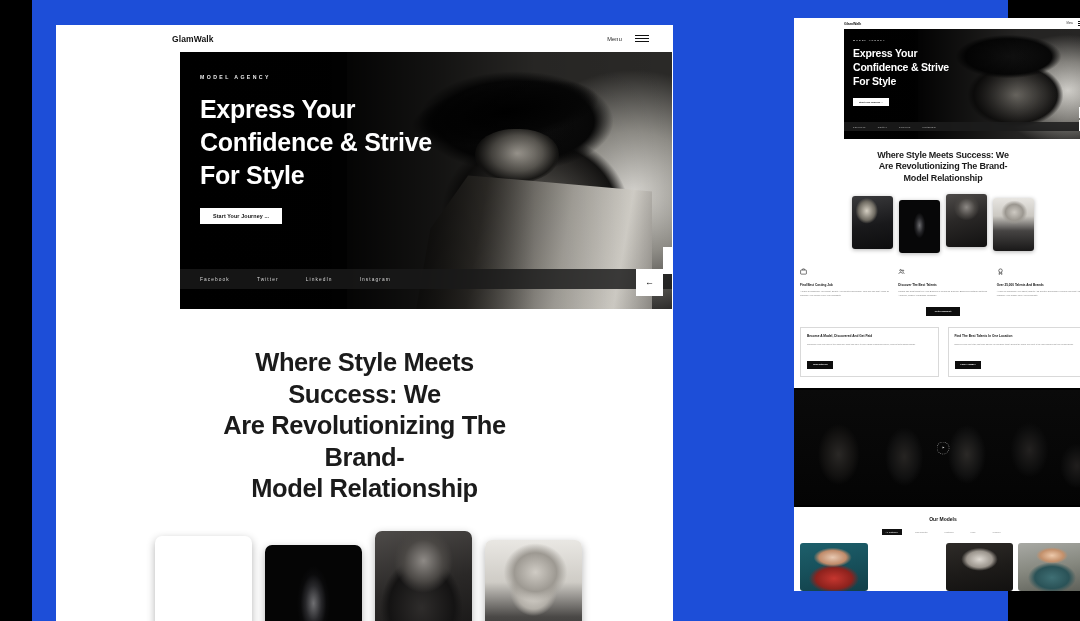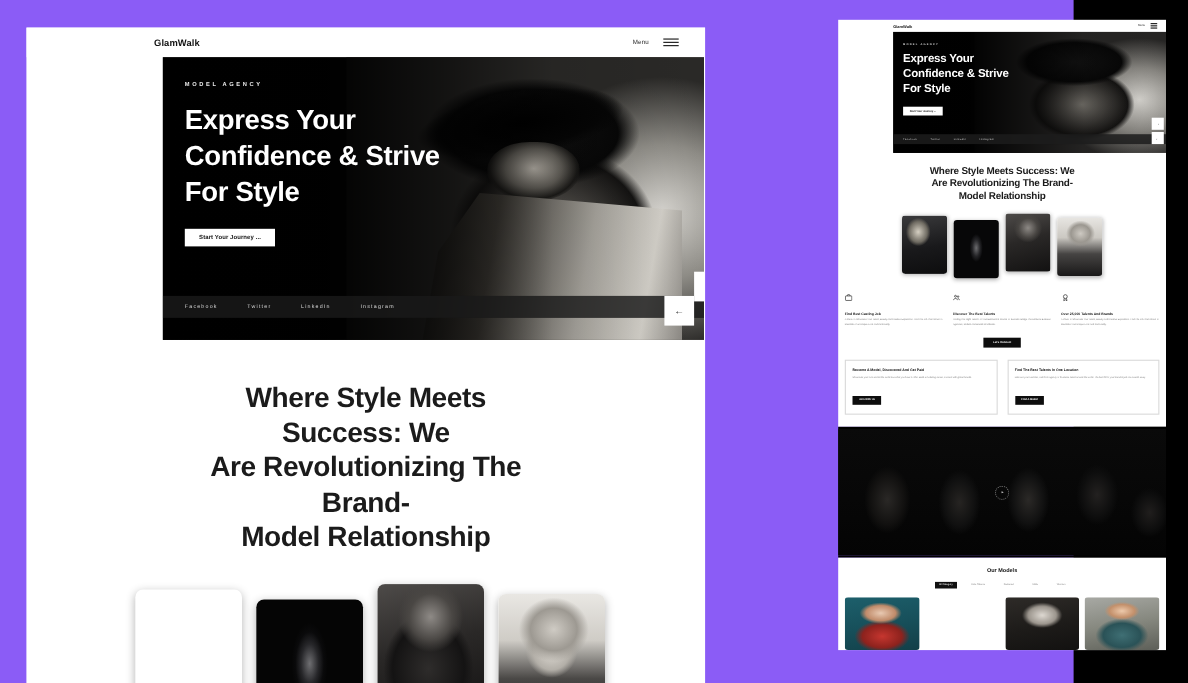--- a/index.html
+++ b/index.html
@@ -1,19 +1,19 @@
 <!DOCTYPE html>
 <html><head>
 <meta charset="utf-8">
 <style>
   * { margin:0; padding:0; box-sizing:border-box; }
   html,body { width:1080px; height:621px; overflow:hidden; }
   body { background:#000; font-family:"Liberation Sans", sans-serif; }
 
-  .canvas { position:relative; width:976px; height:621px; background:#8b5cf6; }
+  .canvas { position:relative; width:976px; height:621px; background:#1d4ed8;margin-left:32px; }
 
   
   .main-panel {
     position:absolute; left:24px; top:25px; width:617px; height:596px;
     background:#fff; overflow:hidden;
   }
   .site-header {
     height:27px; display:flex; align-items:center;
     padding:0 24px 0 116px; background:#fff;
   }

